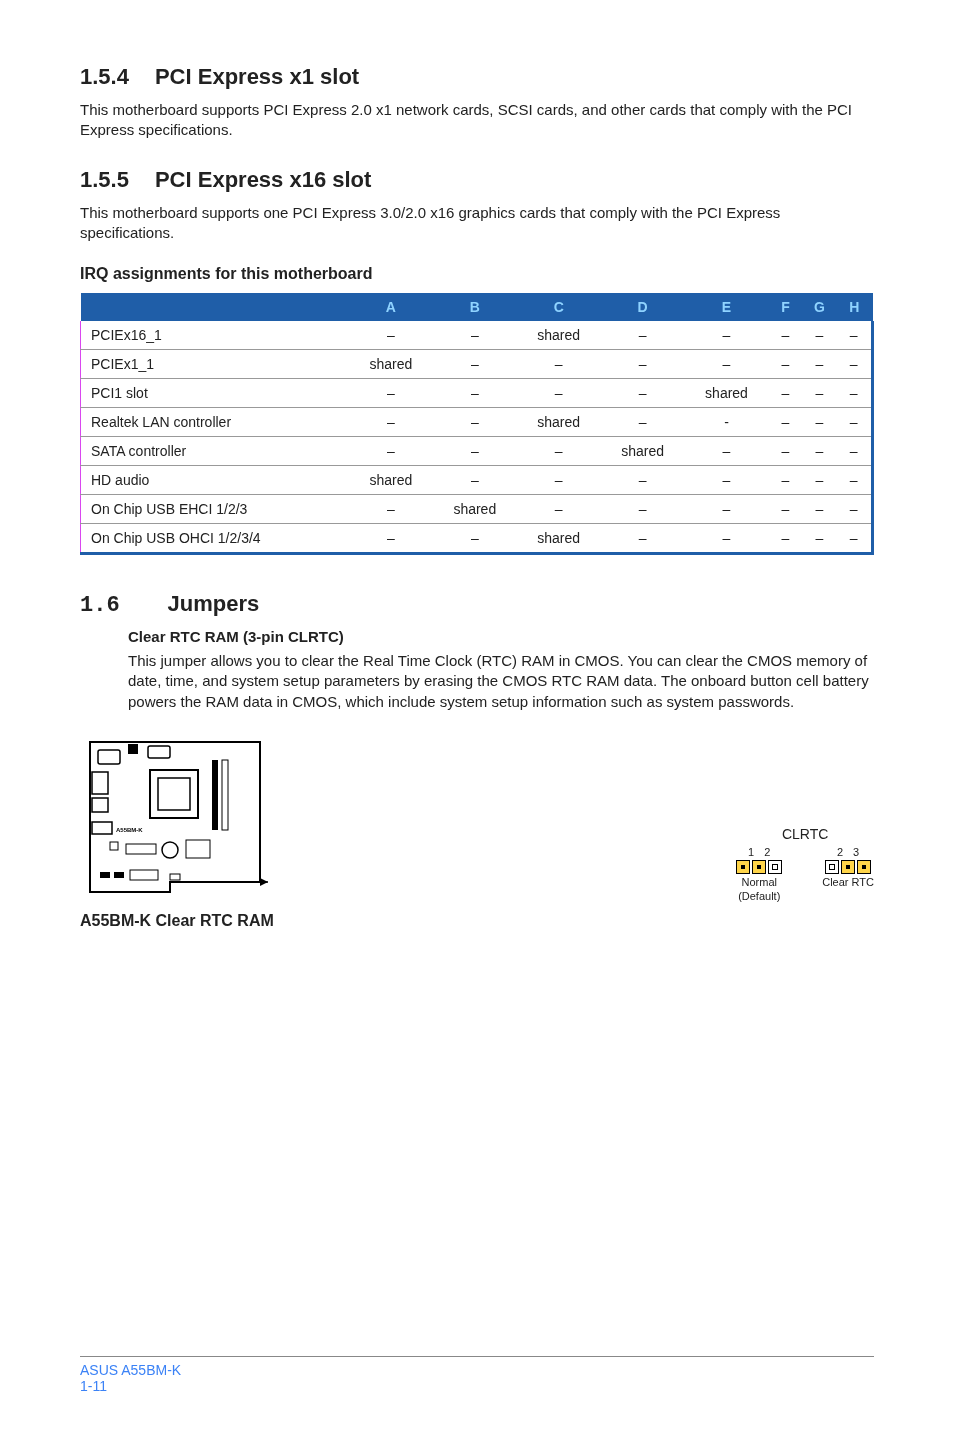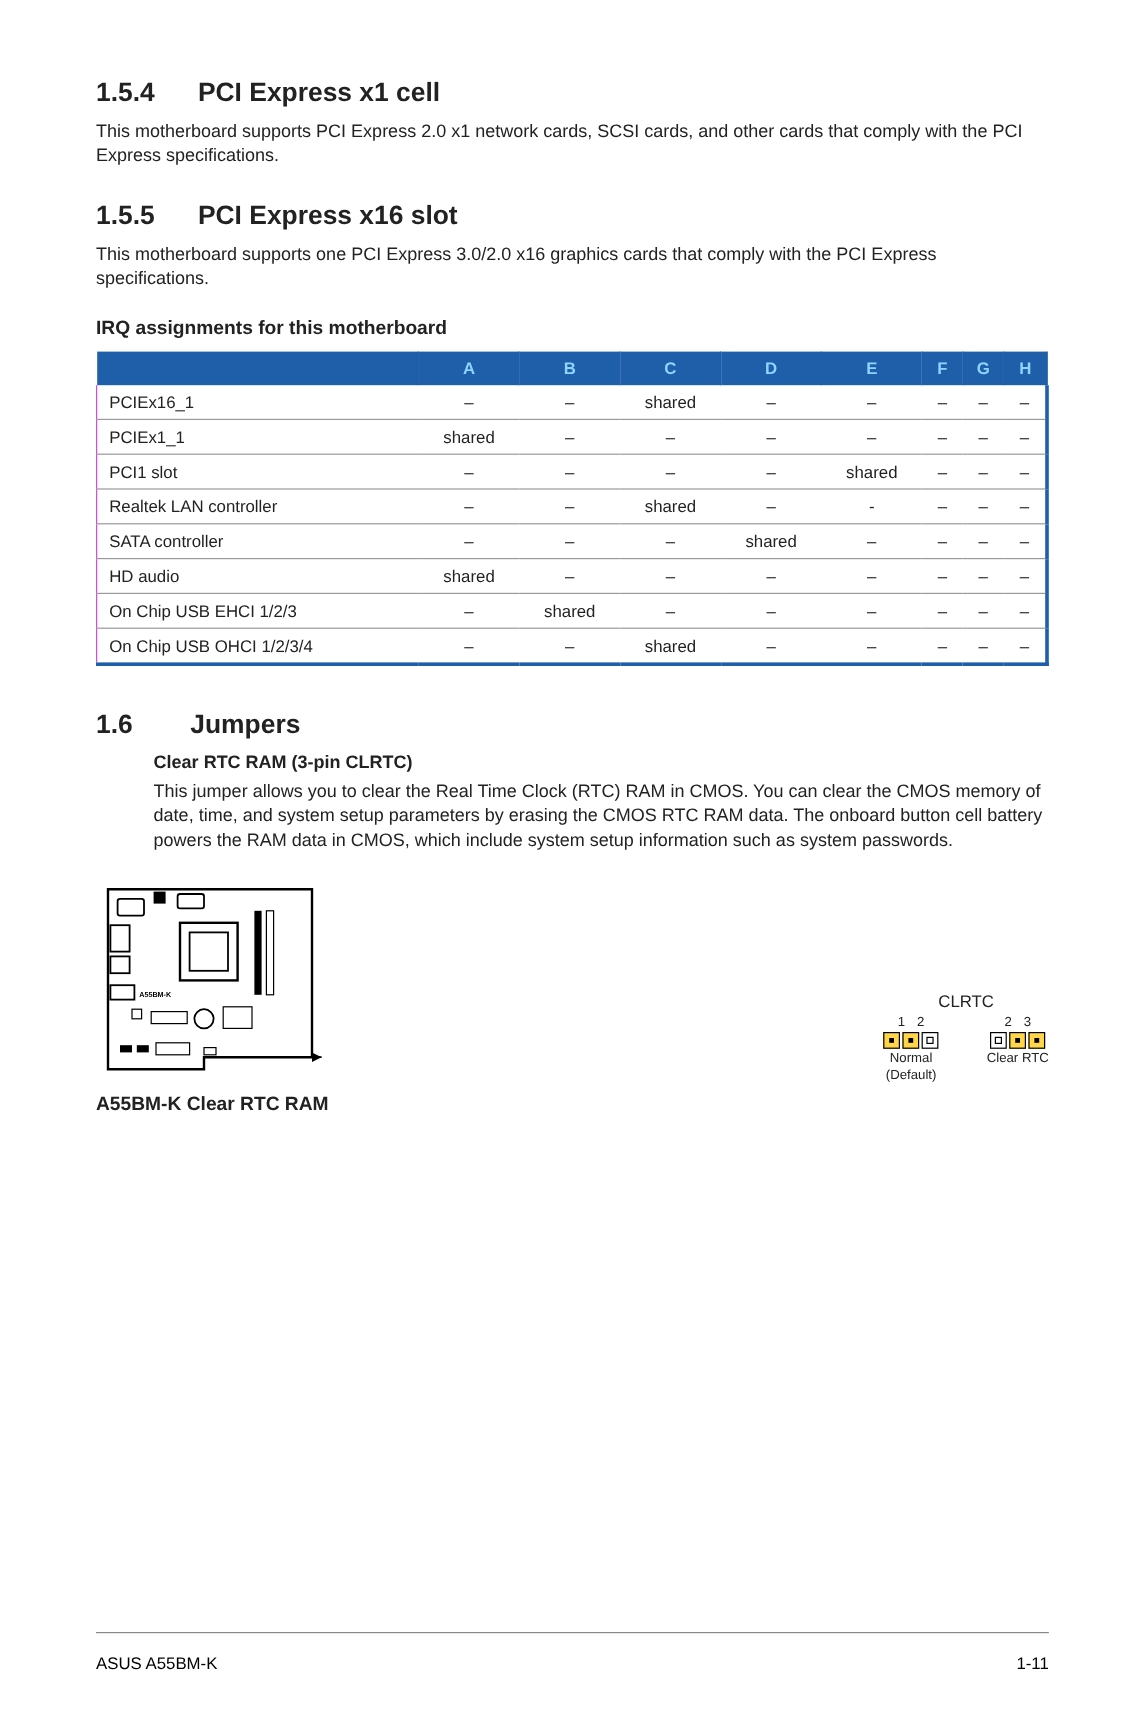--- a/index.html
+++ b/index.html
@@ -16,21 +16,21 @@
     padding: 64px 80px 40px 80px;
   }
   .section-title {
     display: flex;
     align-items: baseline;
     margin: 0 0 10px 0;
   }
   .section-num {
     font-size: 22px;
     font-weight: bold;
-    margin-right: 36px;
+    margin-right: 26px;
   }
   .section-txt {
     font-size: 22px;
     font-weight: bold;
   }
   .body-text {
     font-size: 15px;
     line-height: 1.35;
     margin: 0 0 22px 0;
   }
@@ -107,33 +107,34 @@
     margin-top:6px;
   }
   .footer {
     position: absolute;
     bottom: 44px;
     left: 80px;
     right: 80px;
     border-top: 1px solid #888;
     display: flex;
     justify-content: space-between;
-    padding-top: 17px;
+    padding-top: 5px;
     font-size: 14px;
-    color: #000000;
+    color: #3b82f6;
+    flex-direction: column;
   }
 </style>
 </head>
 <body>
 
 <div class="page">
 
   <div class="section-title">
     <span class="section-num">1.5.4</span>
-    <span class="section-txt">PCI Express x1 cell</span>
+    <span class="section-txt">PCI Express x1 slot</span>
   </div>
   <p class="body-text">This motherboard supports PCI Express 2.0 x1 network cards, SCSI cards, and other cards that comply with the PCI Express specifications.</p>
 
   <div class="section-title" style="margin-top:26px;">
     <span class="section-num">1.5.5</span>
     <span class="section-txt">PCI Express x16 slot</span>
   </div>
   <p class="body-text">This motherboard supports one PCI Express 3.0/2.0 x16 graphics cards that comply with the PCI Express specifications.</p>
 
   <div class="sub-bold">IRQ assignments for this motherboard</div>
@@ -238,21 +239,21 @@
           <td>–</td>
           <td>–</td>
           <td>–</td>
           <td>–</td>
           <td>–</td>
         </tr>
       </tbody>
   </table>
 
   <div class="section-title jumpers-block">
-    <span class="section-num" style="margin-right:48px;">1.6</span>
+    <span class="section-num" style="margin-right:48px;font-family:Liberation Mono, monospace;">1.6</span>
     <span class="section-txt">Jumpers</span>
   </div>
   <div class="jumper-indent">
     <div class="jumper-subtitle">Clear RTC RAM (3-pin CLRTC)</div>
     <p class="body-text" style="margin-bottom:10px;">This jumper allows you to clear the Real Time Clock (RTC) RAM in CMOS. You can clear the CMOS memory of date, time, and system setup parameters by erasing the CMOS RTC RAM data. The onboard button cell battery powers the RAM data in CMOS, which include system setup information such as system passwords.</p>
   </div>
 
   <div class="diagram-area">
     <div class="board-svg">
       <svg width="190" height="170" viewBox="0 0 190 170">

